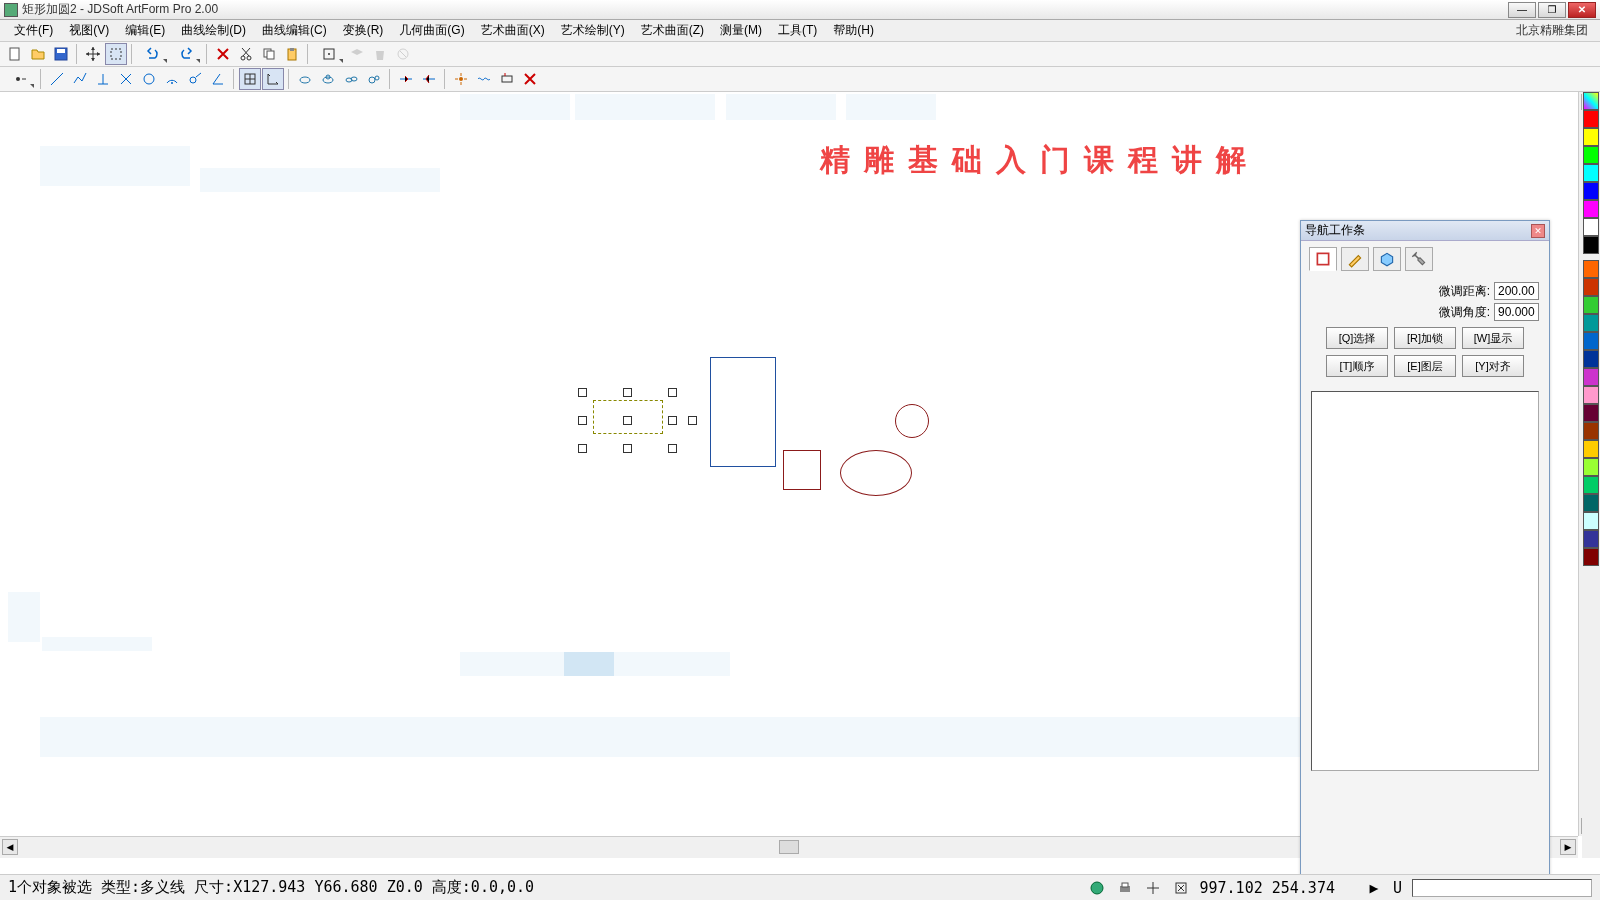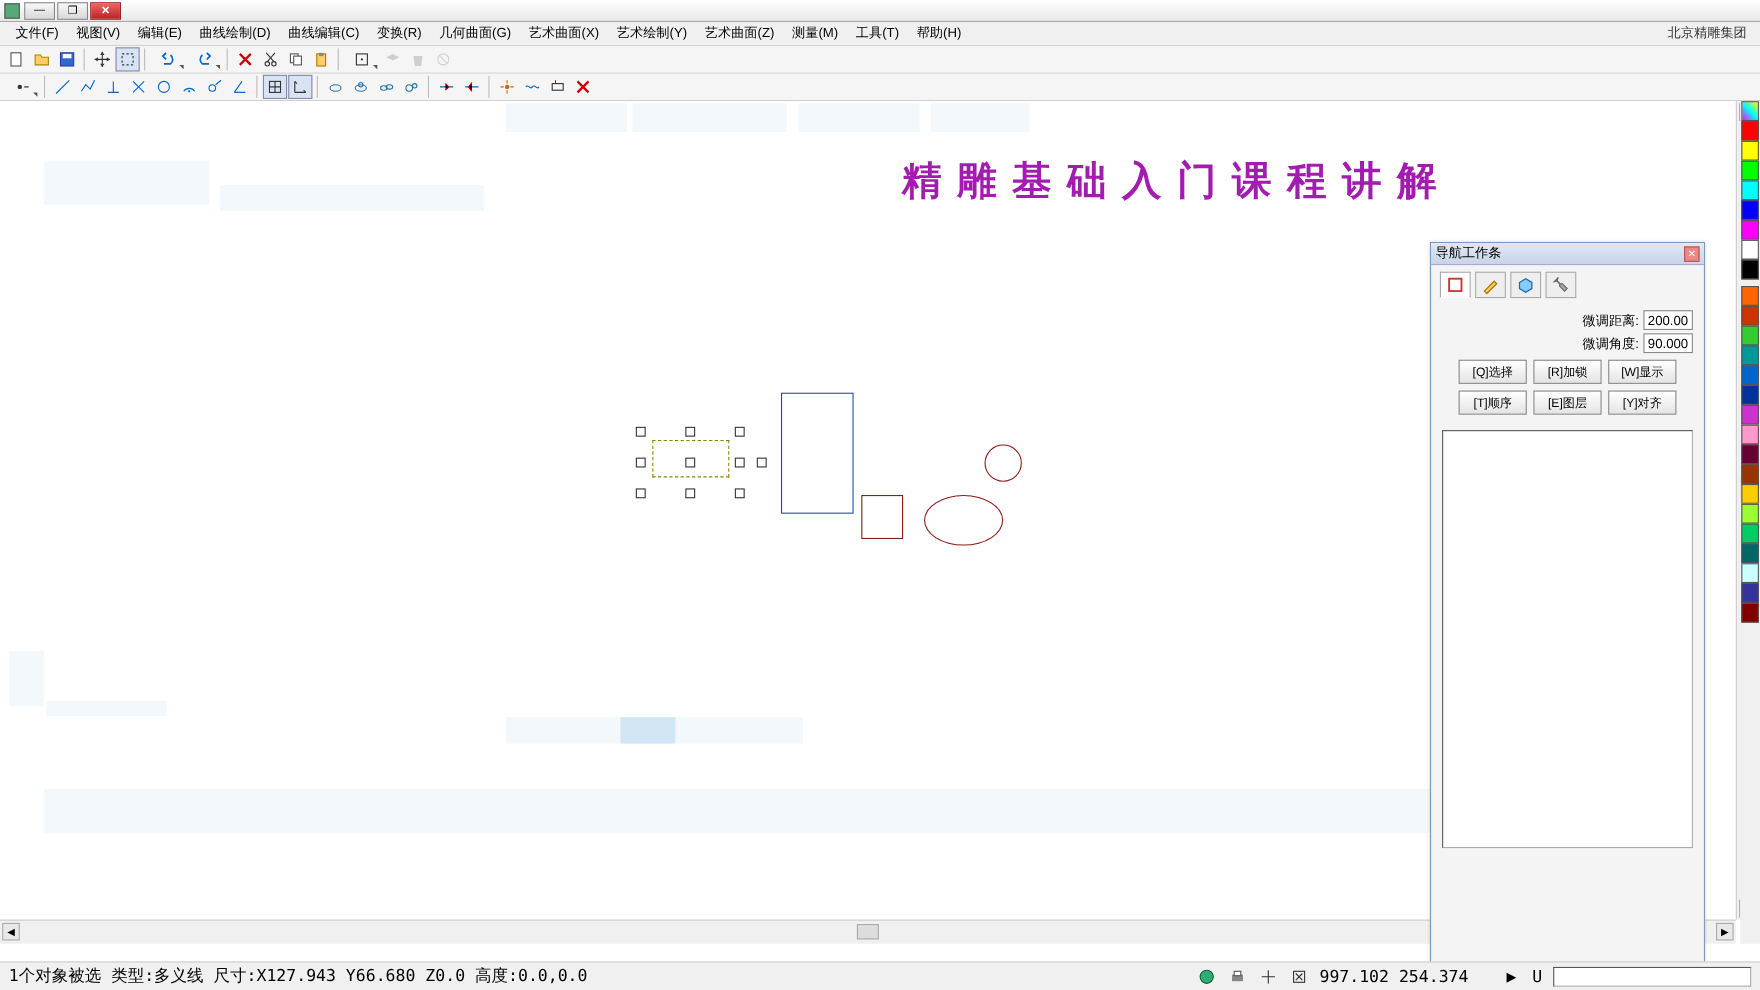--- a/index.html
+++ b/index.html
@@ -34,21 +34,21 @@
 .hscroll { position: absolute; left:0; right:22px; bottom:0; height:22px; background:#f0f0f0; border-top:1px solid #ccc; }
 .hscroll .thumb { position:absolute; left:50%; top:3px; width:20px; height:14px; background:#ddd; border:1px solid #aaa; transform:translateX(-50%);}
 .hscroll .arrL,.hscroll .arrR{position:absolute;top:2px;width:16px;height:16px;background:#e8e8e8;border:1px solid #aaa;display:flex;align-items:center;justify-content:center;font-size:9px;}
 .hscroll .arrL{left:2px;} .hscroll .arrR{right:2px;}
 .vscroll { position: absolute; right:0; top:0; bottom:22px; width:22px; background:#f0f0f0; border-left:1px solid #ccc; }
 .vscroll .thumb { position:absolute; top:46%; left:3px; height:20px; width:14px; background:#ddd; border:1px solid #aaa;}
 .vscroll .arrU,.vscroll .arrD{position:absolute;left:2px;width:16px;height:16px;background:#e8e8e8;border:1px solid #aaa;display:flex;align-items:center;justify-content:center;font-size:9px;}
 .vscroll .arrU{top:2px;} .vscroll .arrD{bottom:2px;}
 
 
-.watermark { position:absolute; top:48px; left:820px; color:#a21caf; font-size:36px; font-weight:bold; letter-spacing:14px; font-family:"SimHei","Microsoft YaHei"; }
+.watermark { position:absolute; top:48px; left:820px; color:#ef4444; font-size:30px; font-weight:bold; letter-spacing:14px; font-family:"SimHei","Microsoft YaHei"; }
 .shape { position:absolute; }
 .rect-blue { border:1px solid #2050a0; }
 .rect-red { border:1px solid #8b1a1a; }
 .ellipse { border:1px solid #8b1a1a; border-radius:50%; }
 .sel-box { border:1px dashed #888800; position:absolute; }
 .handle { width:9px; height:9px; border:1px solid #333; background:#fff; position:absolute; }
 
 
 .nav-panel { position:absolute; top:128px; left:1300px; width:250px; height:665px; background:#f4f4f4; border:1px solid #7a9ac0; box-shadow:0 0 3px rgba(0,0,0,0.2); }
 .nav-title { height:20px; background:linear-gradient(#e0e8f4,#c8d4e8); display:flex; align-items:center; padding:0 4px; border-bottom:1px solid #aac; }
@@ -81,20 +81,21 @@
 .st-box { width:180px; height:18px; border:1px inset #aaa; background:#fff; }
 
 
 .ghost { position:absolute; background:#f2f8fc; }
 </style>
 </head>
 <body>
 
 <div class="titlebar">
   <div class="icon-app"></div>
+  <div class="title">矩形加圆2 - JDSoft ArtForm Pro 2.00</div>
   <div class="winbtns">
     <div class="winbtn">—</div>
     <div class="winbtn">❐</div>
     <div class="winbtn close">✕</div>
   </div>
 </div>
 
 <div class="menubar">
   <div class="menuitem">文件(F)</div>
   <div class="menuitem">视图(V)</div>

